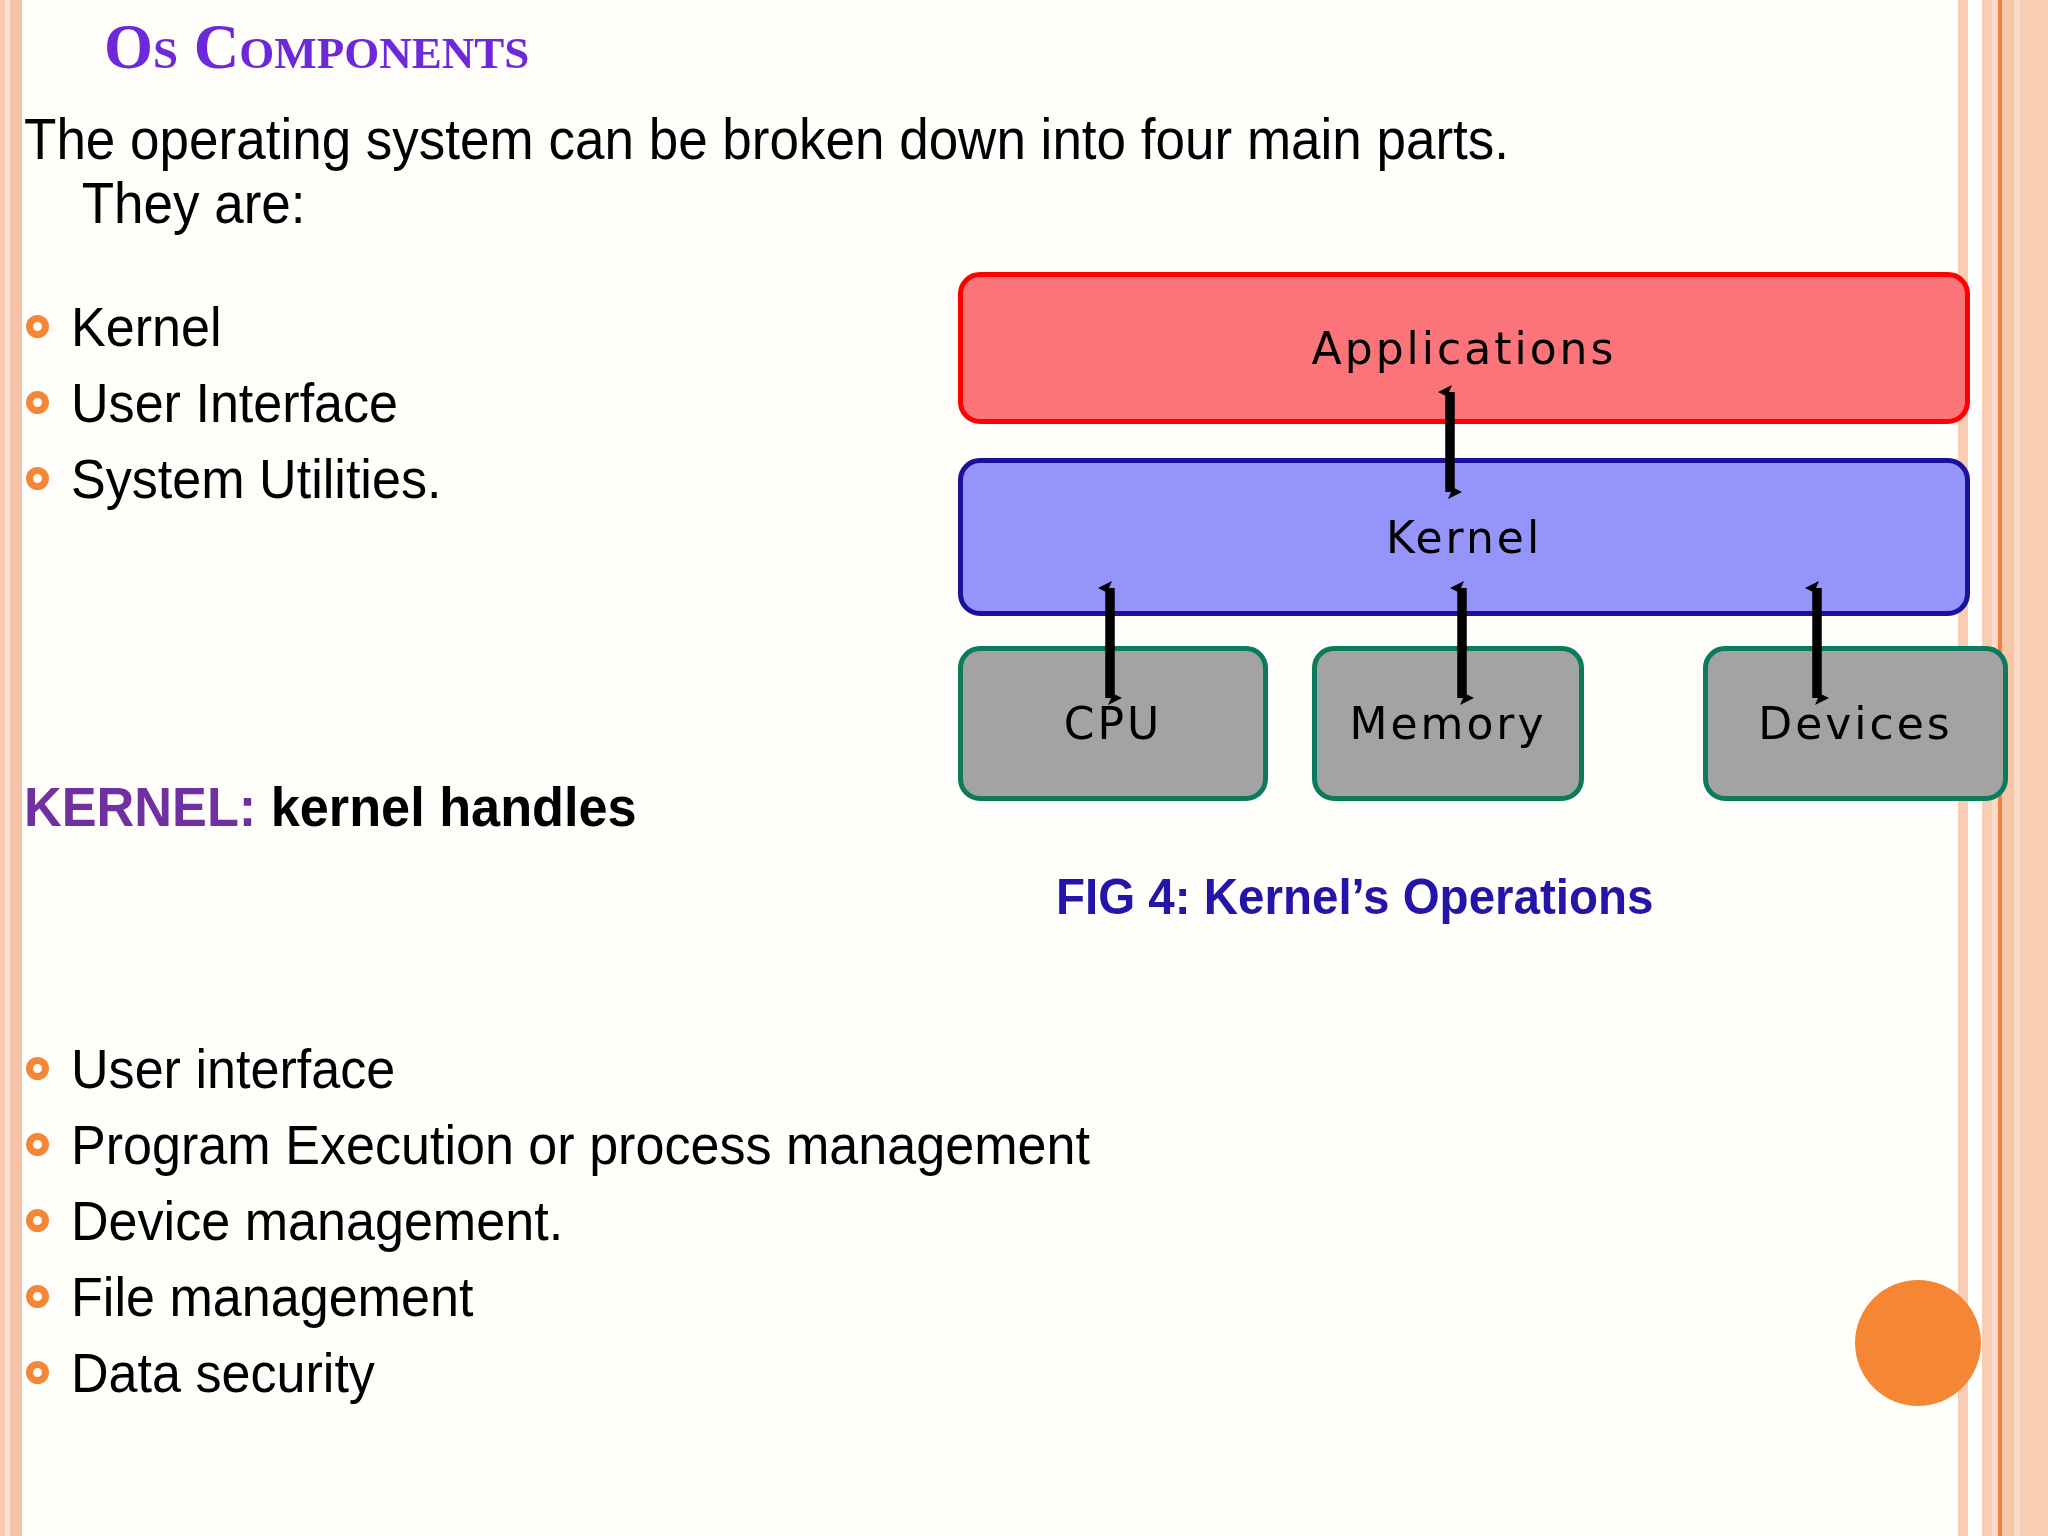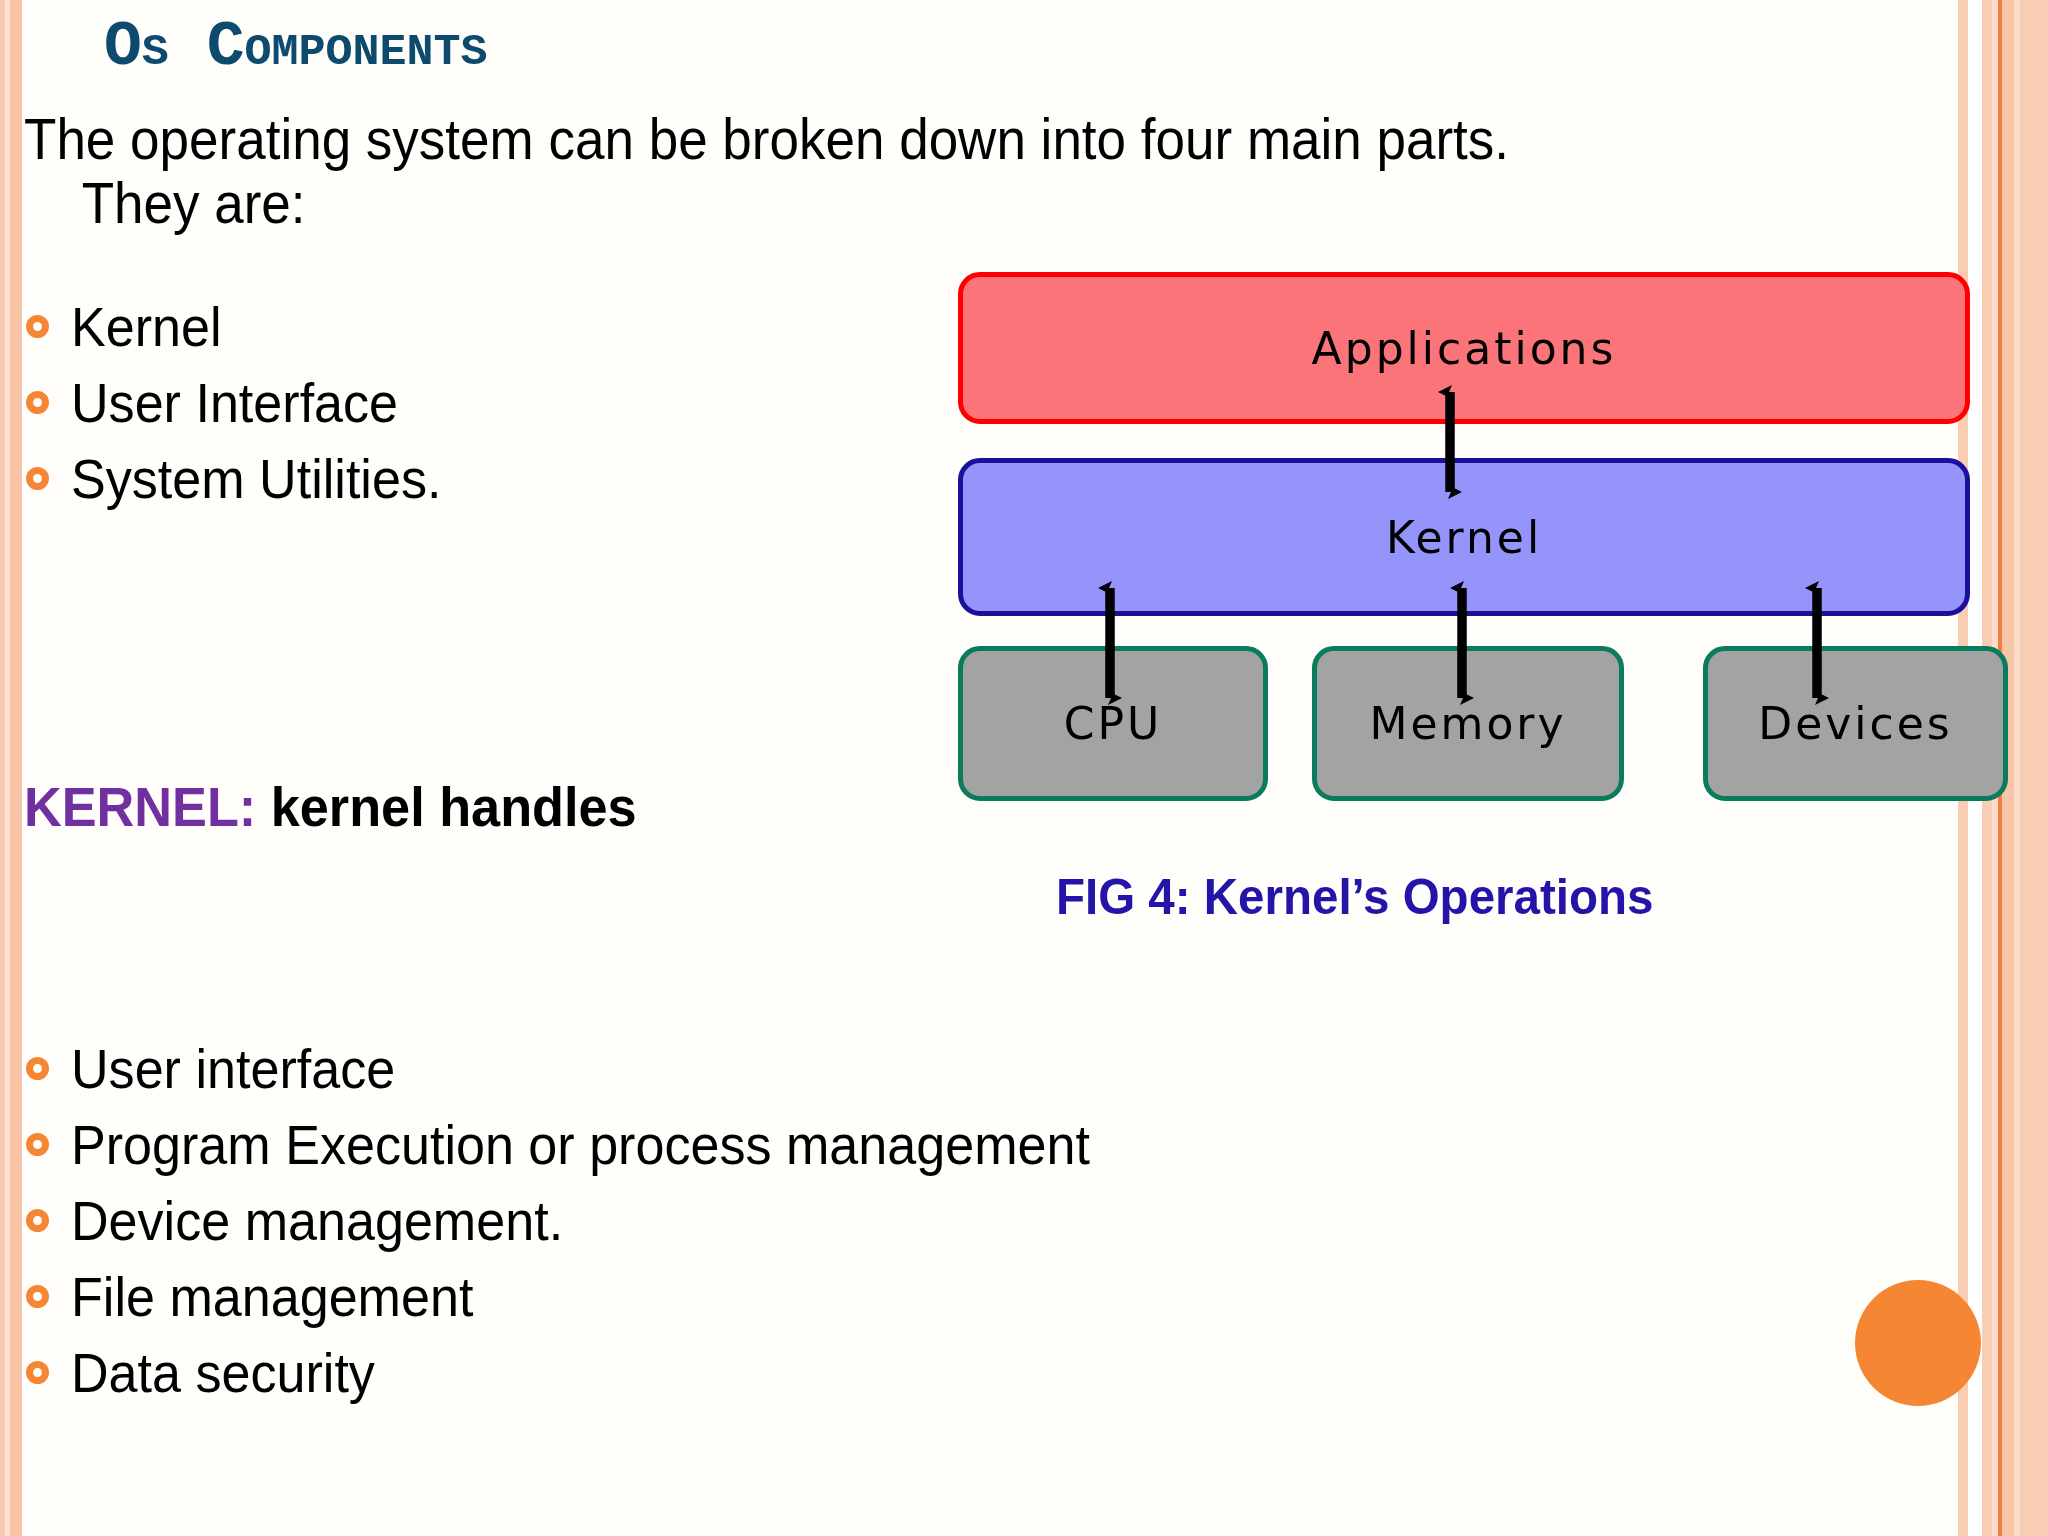--- a/index.html
+++ b/index.html
@@ -51,22 +51,22 @@
   .r-s5 { left: 40px; width: 4px;  background: #ef7f43; }
   .r-s6 { left: 44px; width: 12px; background: #f8c6a8; }
   .r-s7 { left: 56px; width: 6px;  background: #fbdcc9; }
   .r-s8 { left: 62px; width: 86px; background: #f9cdb3; }
 
   
   #title {
     position: absolute;
     left: 104px;
     top: 16px;
-    color: #0c4a6e;
-    font-family: Liberation Mono, monospace;
+    color: #6d28d9;
+    font-family: Liberation Serif, serif;
     font-weight: bold;
     font-size: 63px;
     letter-spacing: 0px;
     white-space: nowrap;
     line-height: 1;
   }
   #title .cap { font-size: 63px; }
   #title .sc  { font-size: 45px; }
 
   
@@ -174,21 +174,21 @@
     border: 5px solid #1b109a;
     border-radius: 22px;
   }
   .box-green {
     top: 646px; height: 155px;
     background: #a3a3a3;
     border: 5px solid #0a7b5c;
     border-radius: 22px;
   }
   #box-cpu     { left: 958px;  width: 310px; }
-  #box-memory  { left: 1312px; width: 312px; }
+  #box-memory  { left: 1312px; width: 272px; }
   #box-devices { left: 1665px; width: 305px; margin-left: 38px; }
 
   
   #fig-caption {
     position: absolute;
     left: 1056px;
     top: 868px;
     color: #2414a8;
     font-family: "Liberation Sans Narrow", "Liberation Sans", sans-serif;
     font-size: 50px;

